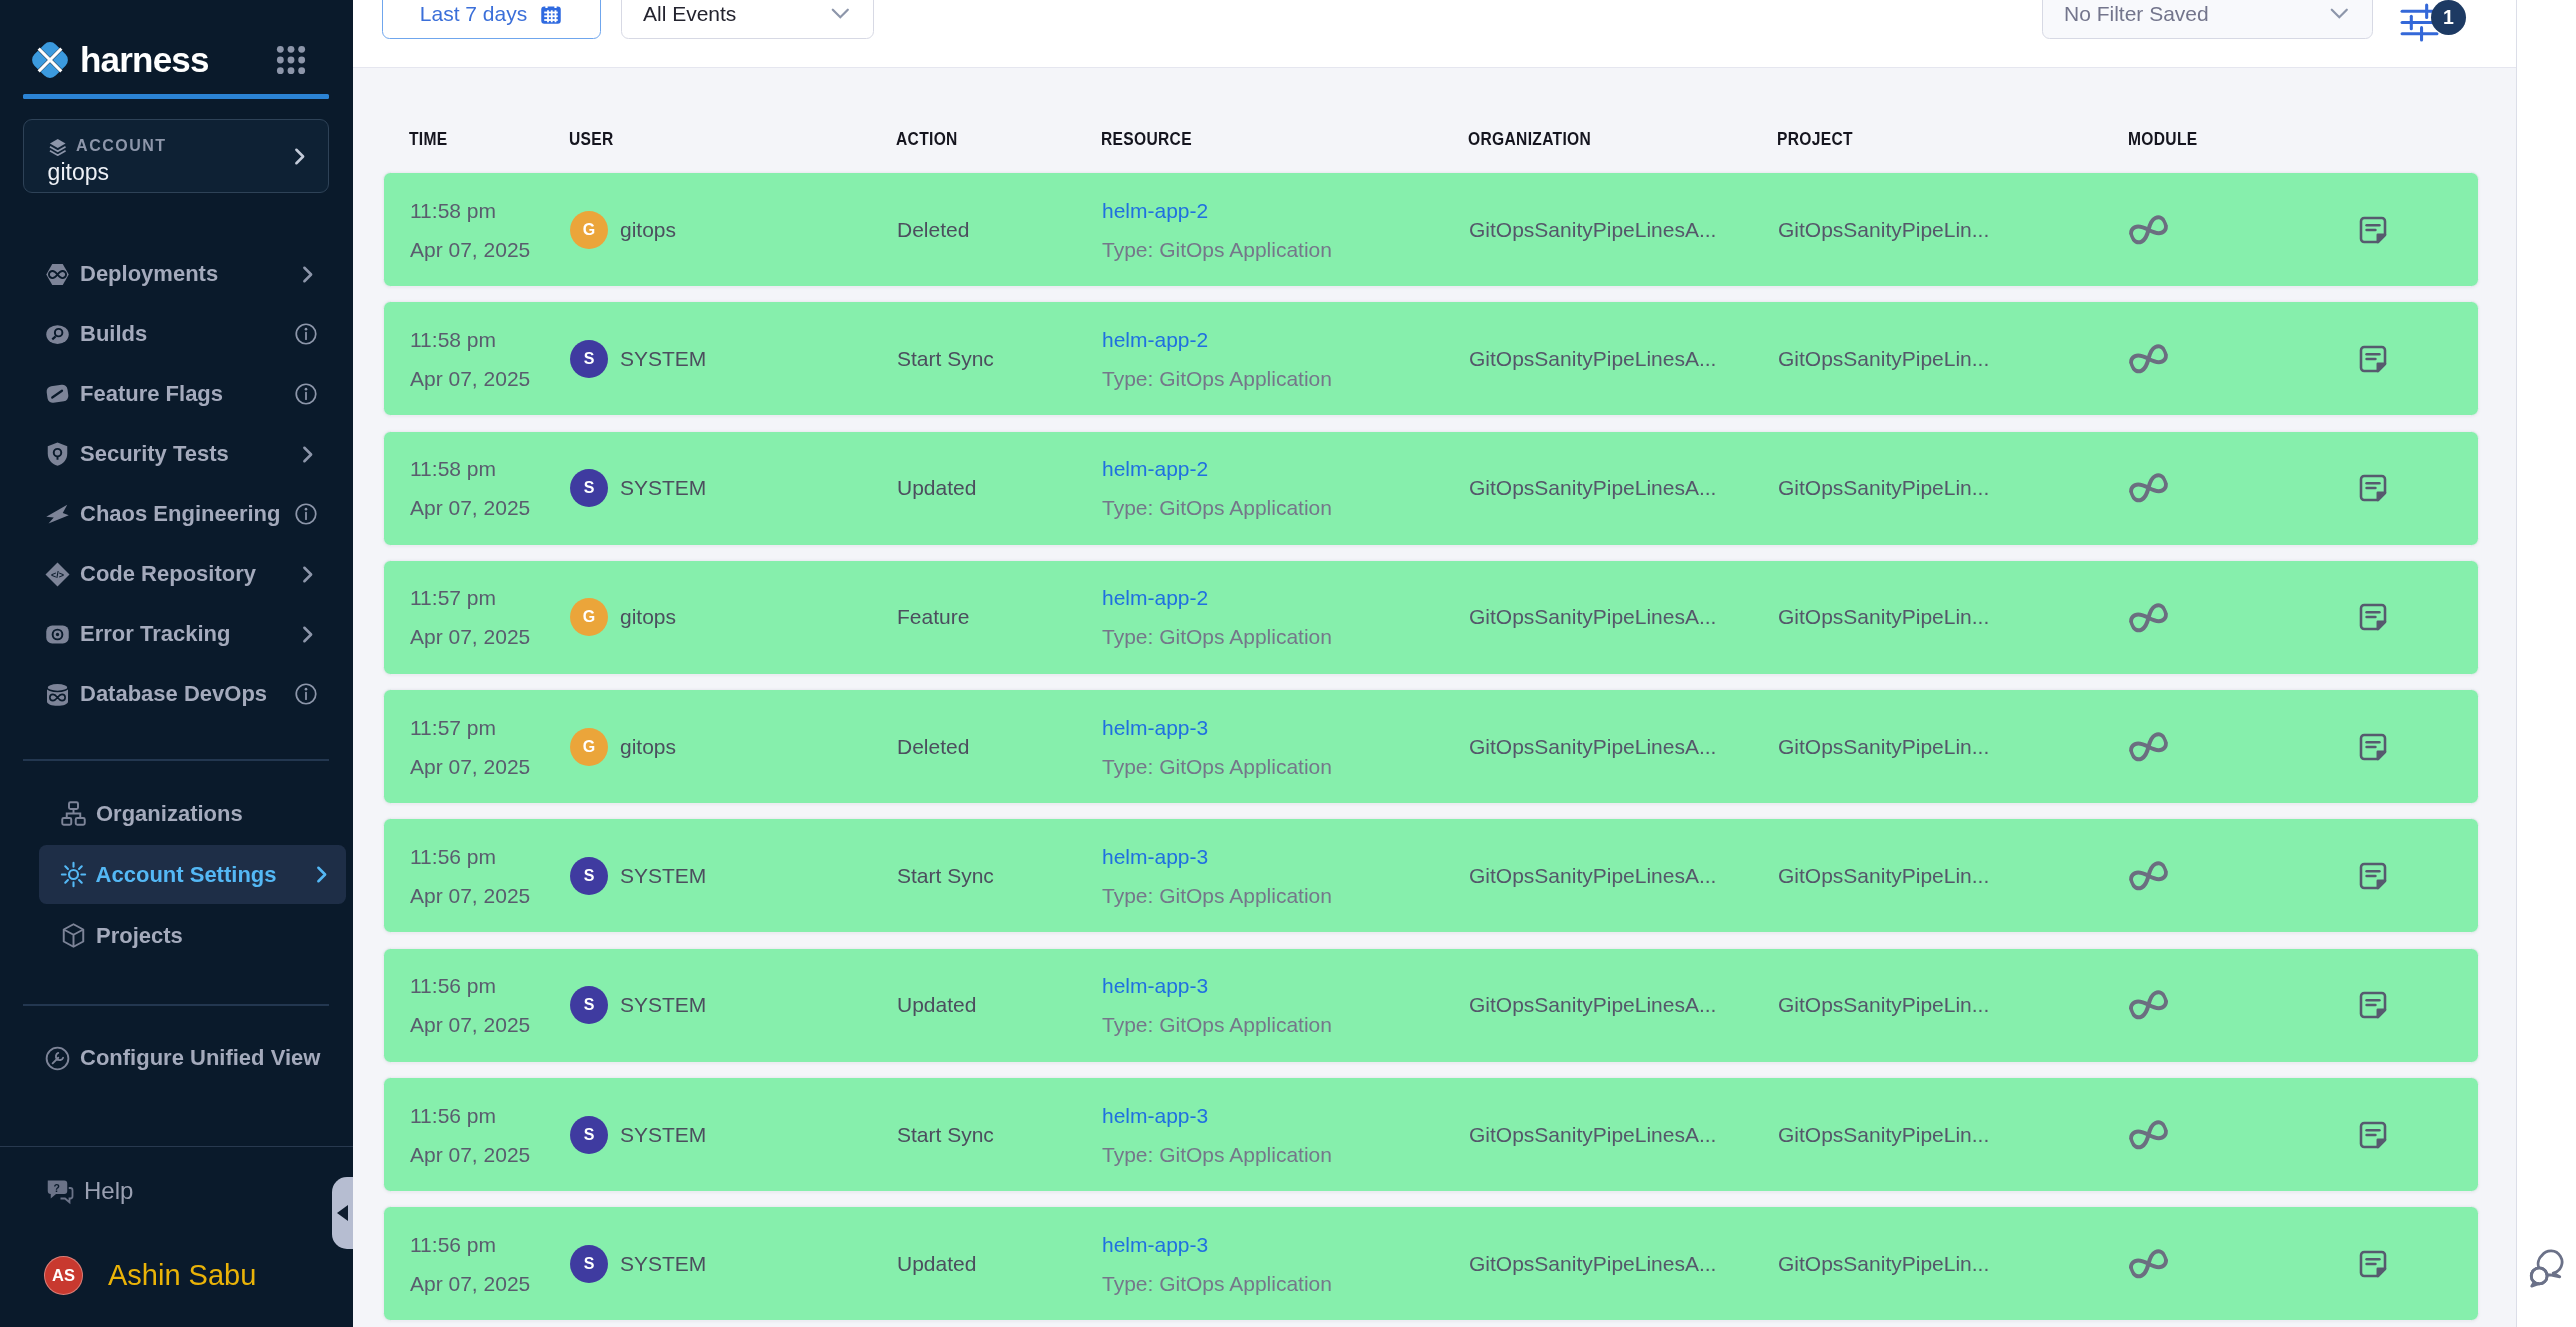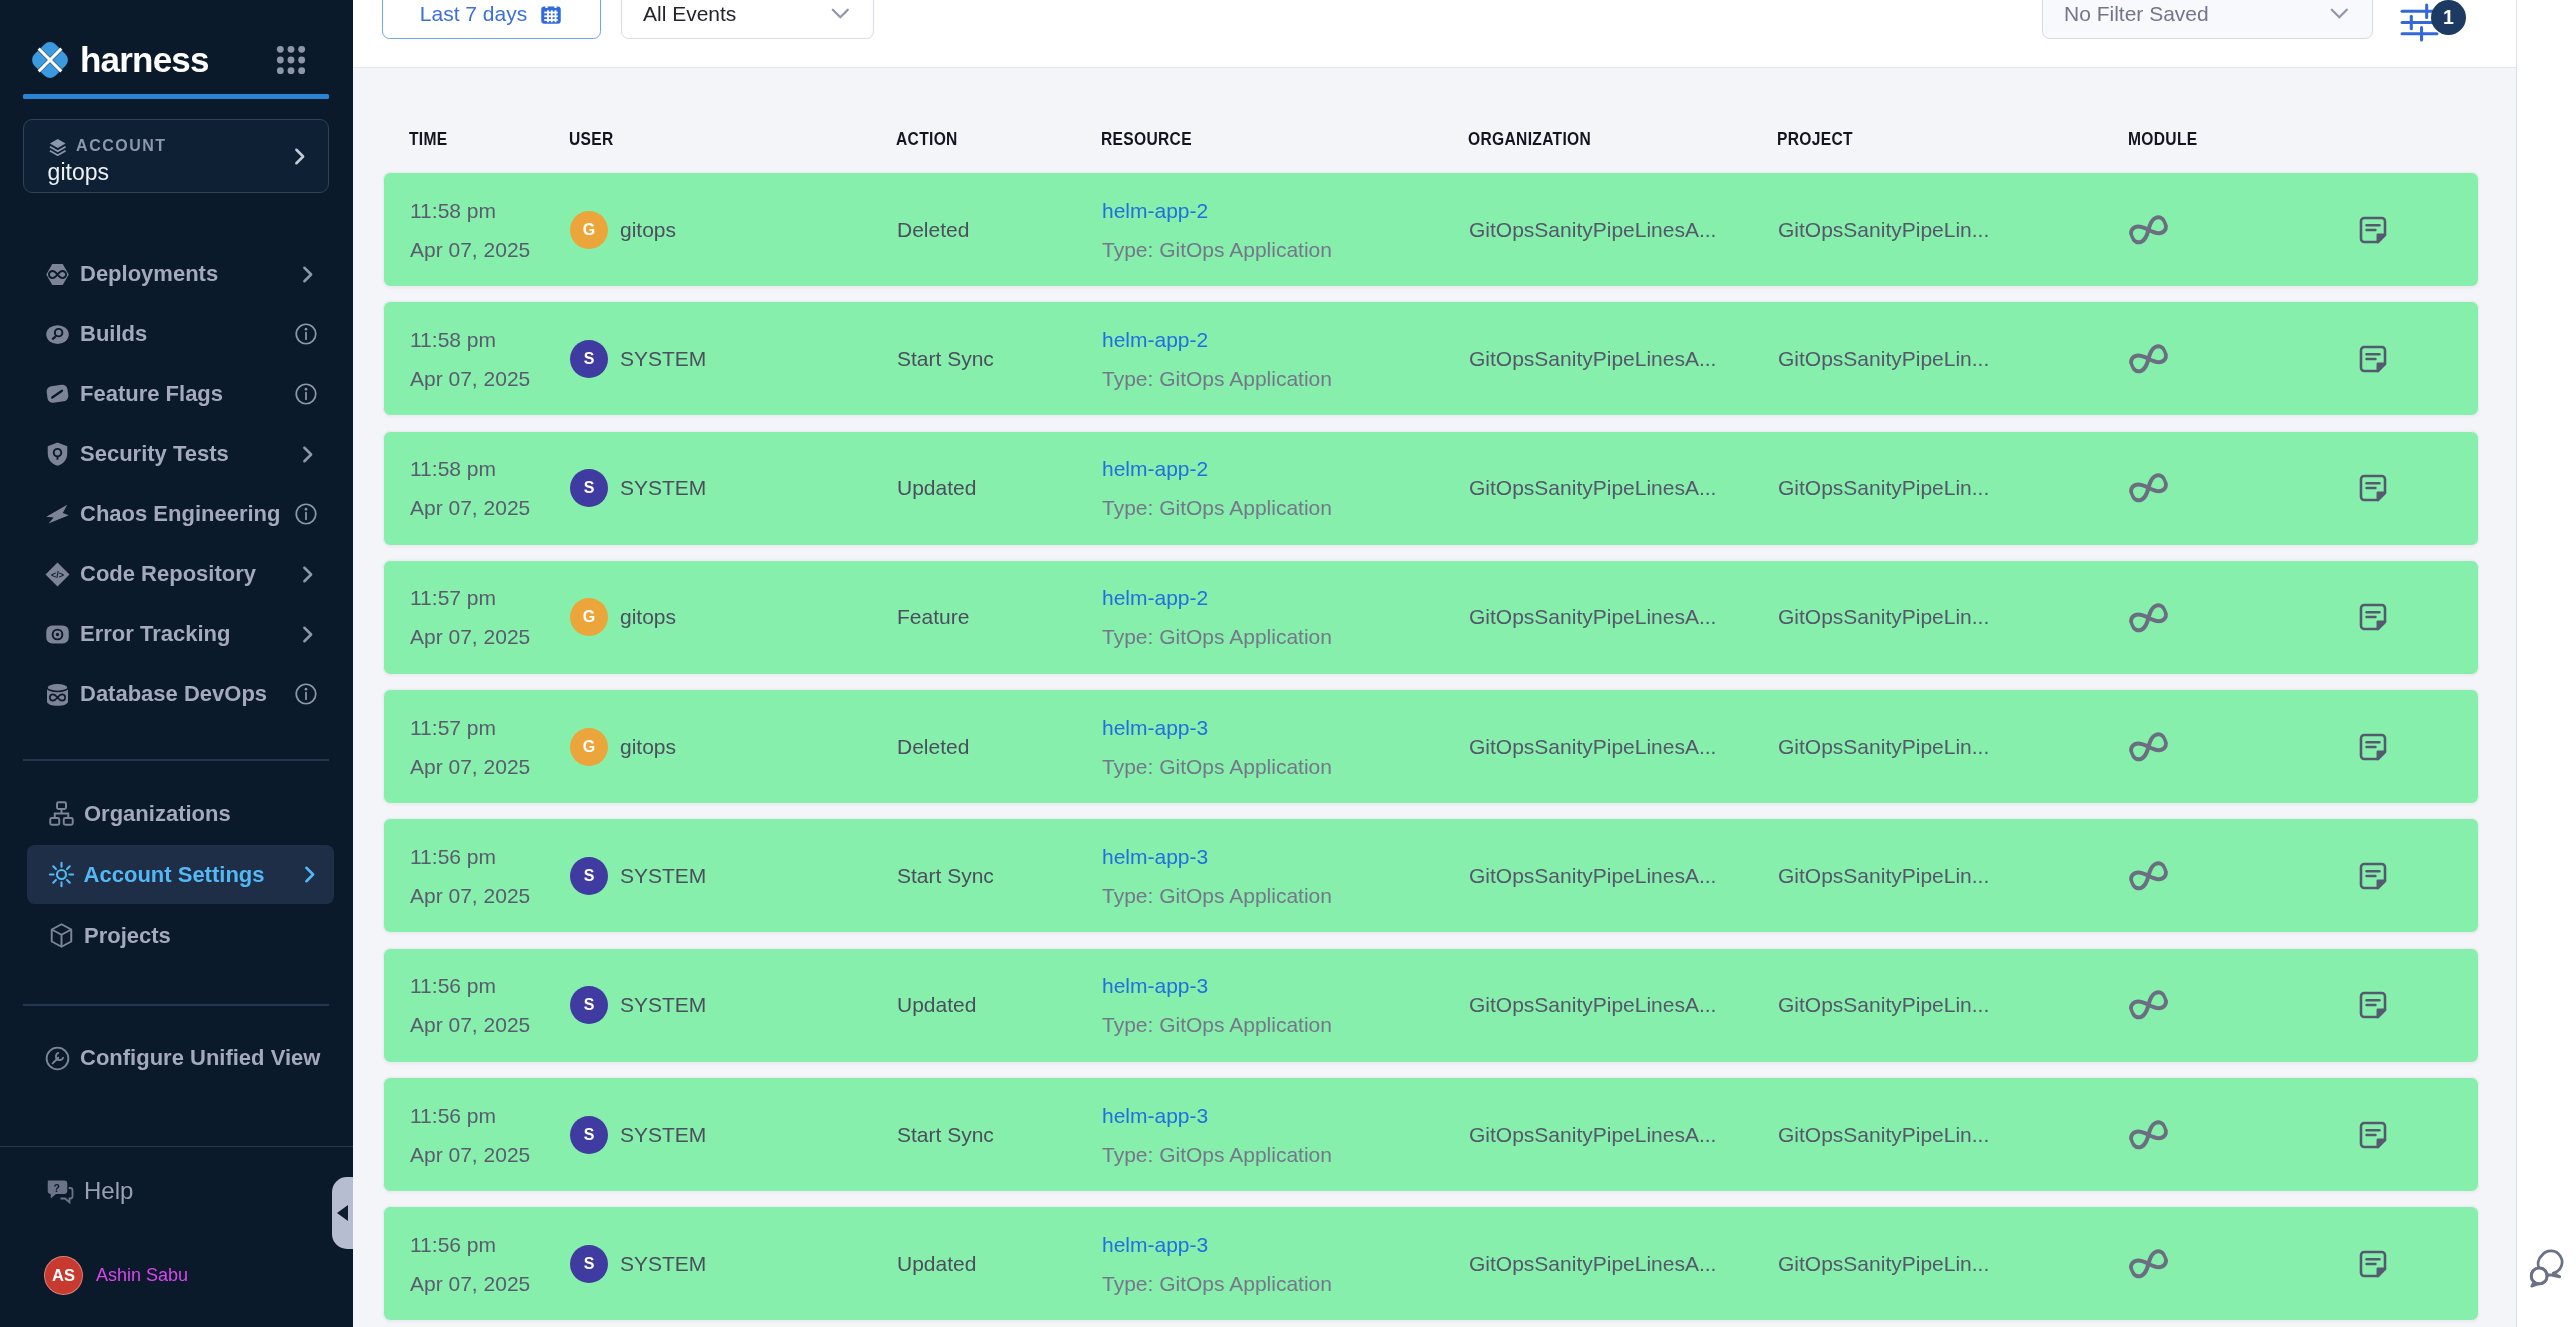--- a/index.html
+++ b/index.html
@@ -25,38 +25,38 @@
   .account-chevron { position:absolute; right:21px; top:25.6px; width:13.5px; height:21px; color:#c3cbd9; }
 
   .nav-list { position:absolute; left:0; top:244px; width:353px; }
   .nav-item { position:relative; height:60px; display:flex; align-items:center; cursor:pointer; }
   .nav-item .icn { position:absolute; left:44px; width:27px; height:27px; color:#7d8498; display:flex; }
   .nav-item .lbl { position:absolute; left:80px; font-size:22px; font-weight:600; color:#a4aabc; }
   .nav-item .trail { position:absolute; right:35px; width:24px; height:24px; color:#8d96aa; display:flex; }
   .trail.chev { width:13.5px; height:21px; right:39px; }
 
   .side-divider { position:absolute; left:22.6px; width:306px; height:1.5px; background:#233750; }
-  .nav-secondary { position:absolute; left:4px; top:782px; width:353px; }
+  .nav-secondary { position:absolute; left:16px; top:782px; width:353px; }
   .nav-secondary .nav-item { height:63px; }
   .nav-item.active { background:#1e2e47; border-radius:7.5px; margin:0 22.6px; height:59px; }
   .nav-item.active .icn, .nav-item.active .lbl, .nav-item.active .trail { color:#54b8f5; }
   .nav-item.active .icn { left:21px; }
   .nav-item.active .lbl { left:57px; }
   .nav-item.active .trail { right:18px; }
   .nav-utility { position:absolute; left:0; top:1028px; width:353px; }
 
   .side-footer { position:absolute; left:0; top:1146px; width:353px; height:182px;
     border-top:1.5px solid #28394f; }
   .footer-item { position:relative; height:75px; display:flex; align-items:center; cursor:pointer; }
   .footer-item .icn { position:absolute; left:44px; width:30px; height:30px; color:#6b7388; display:flex; }
   .footer-item .lbl { position:absolute; left:84px; font-size:24px; color:#9aa0b2;text-align:center; }
   .user-avatar { position:absolute; left:44px; width:39px; height:39px; border-radius:50%;
     display:flex; align-items:center; justify-content:center;
     color:#fff; font-size:16.5px; font-weight:700; border:1.5px solid rgba(255,255,255,.35); }
-  .user-name { position:absolute; left:96px; font-size:18px; color:#d946ef; }
+  .user-name { position:absolute; left:108px; font-size:29px; color:#eab308; }
 
   .collapse-handle { position:absolute; left:332px; top:1177px; width:21px; height:72px;
     background:#b6bdd1; border-radius:15px 0 0 15px; cursor:pointer;
     display:flex; align-items:center; justify-content:center; }
   .collapse-handle .tri { width:0; height:0; border-top:8.3px solid transparent;
     border-bottom:8.3px solid transparent; border-right:11.3px solid #0e1c2e; }
 
   
   .main { position:absolute; left:353px; top:0; width:2163px; height:1327px; background:#f4f5f9; }
   .topbar { position:relative; width:100%; height:68px; background:#fff; border-bottom:1.5px solid #e5e6ef; }

